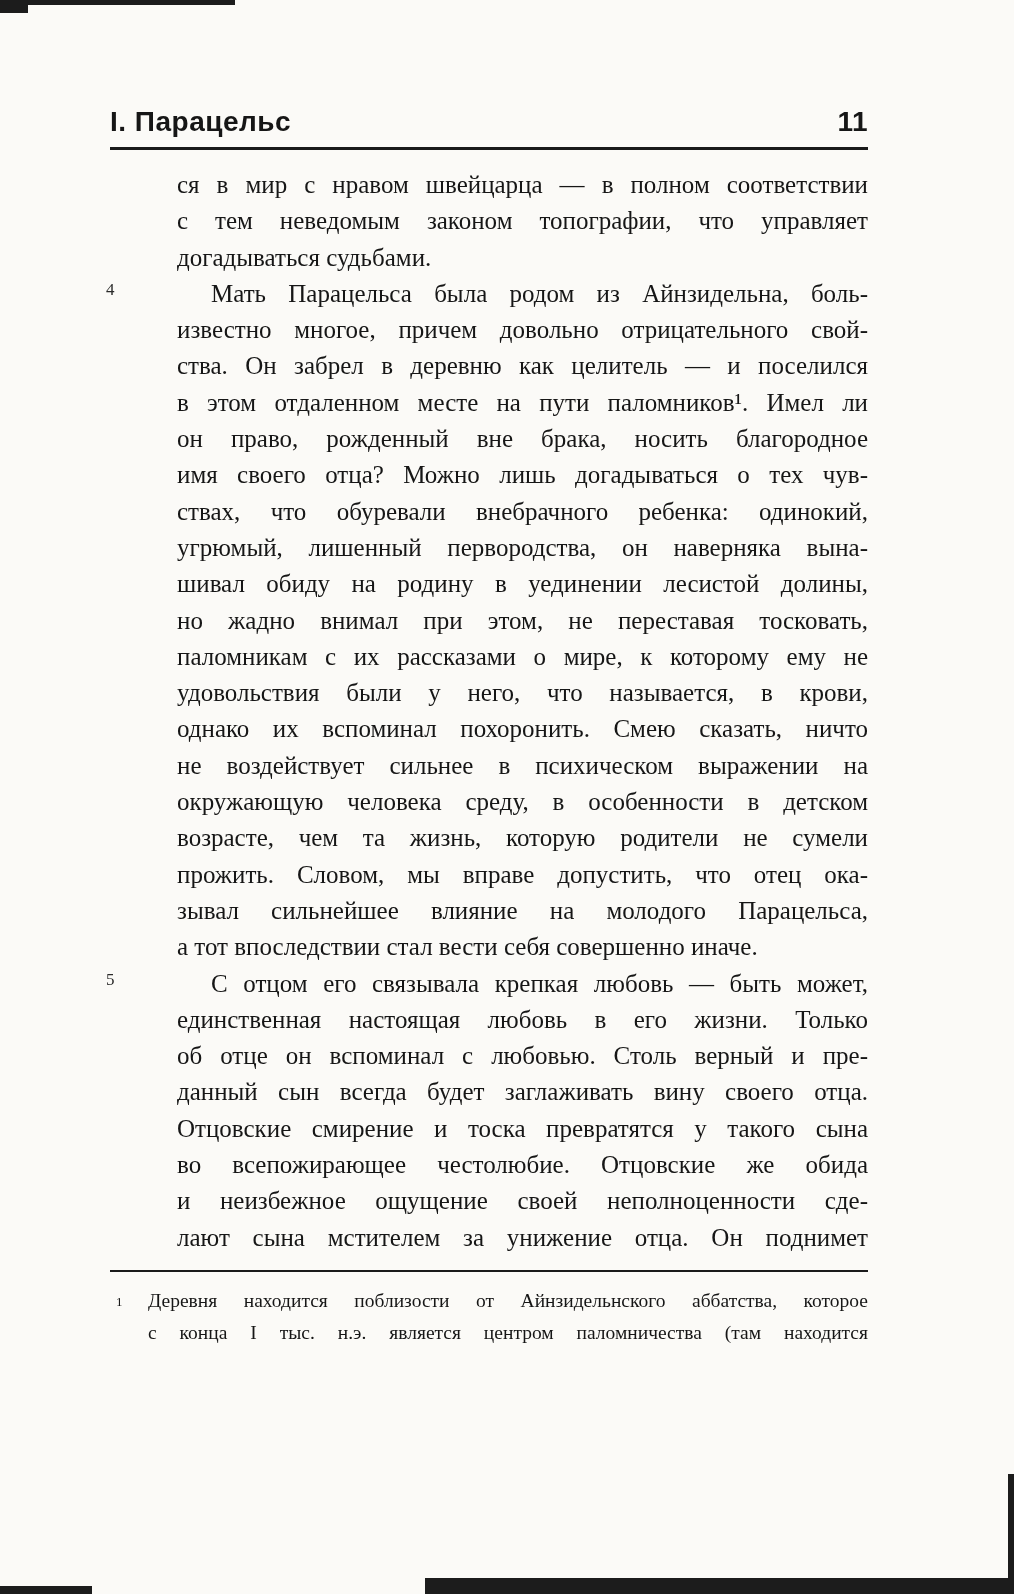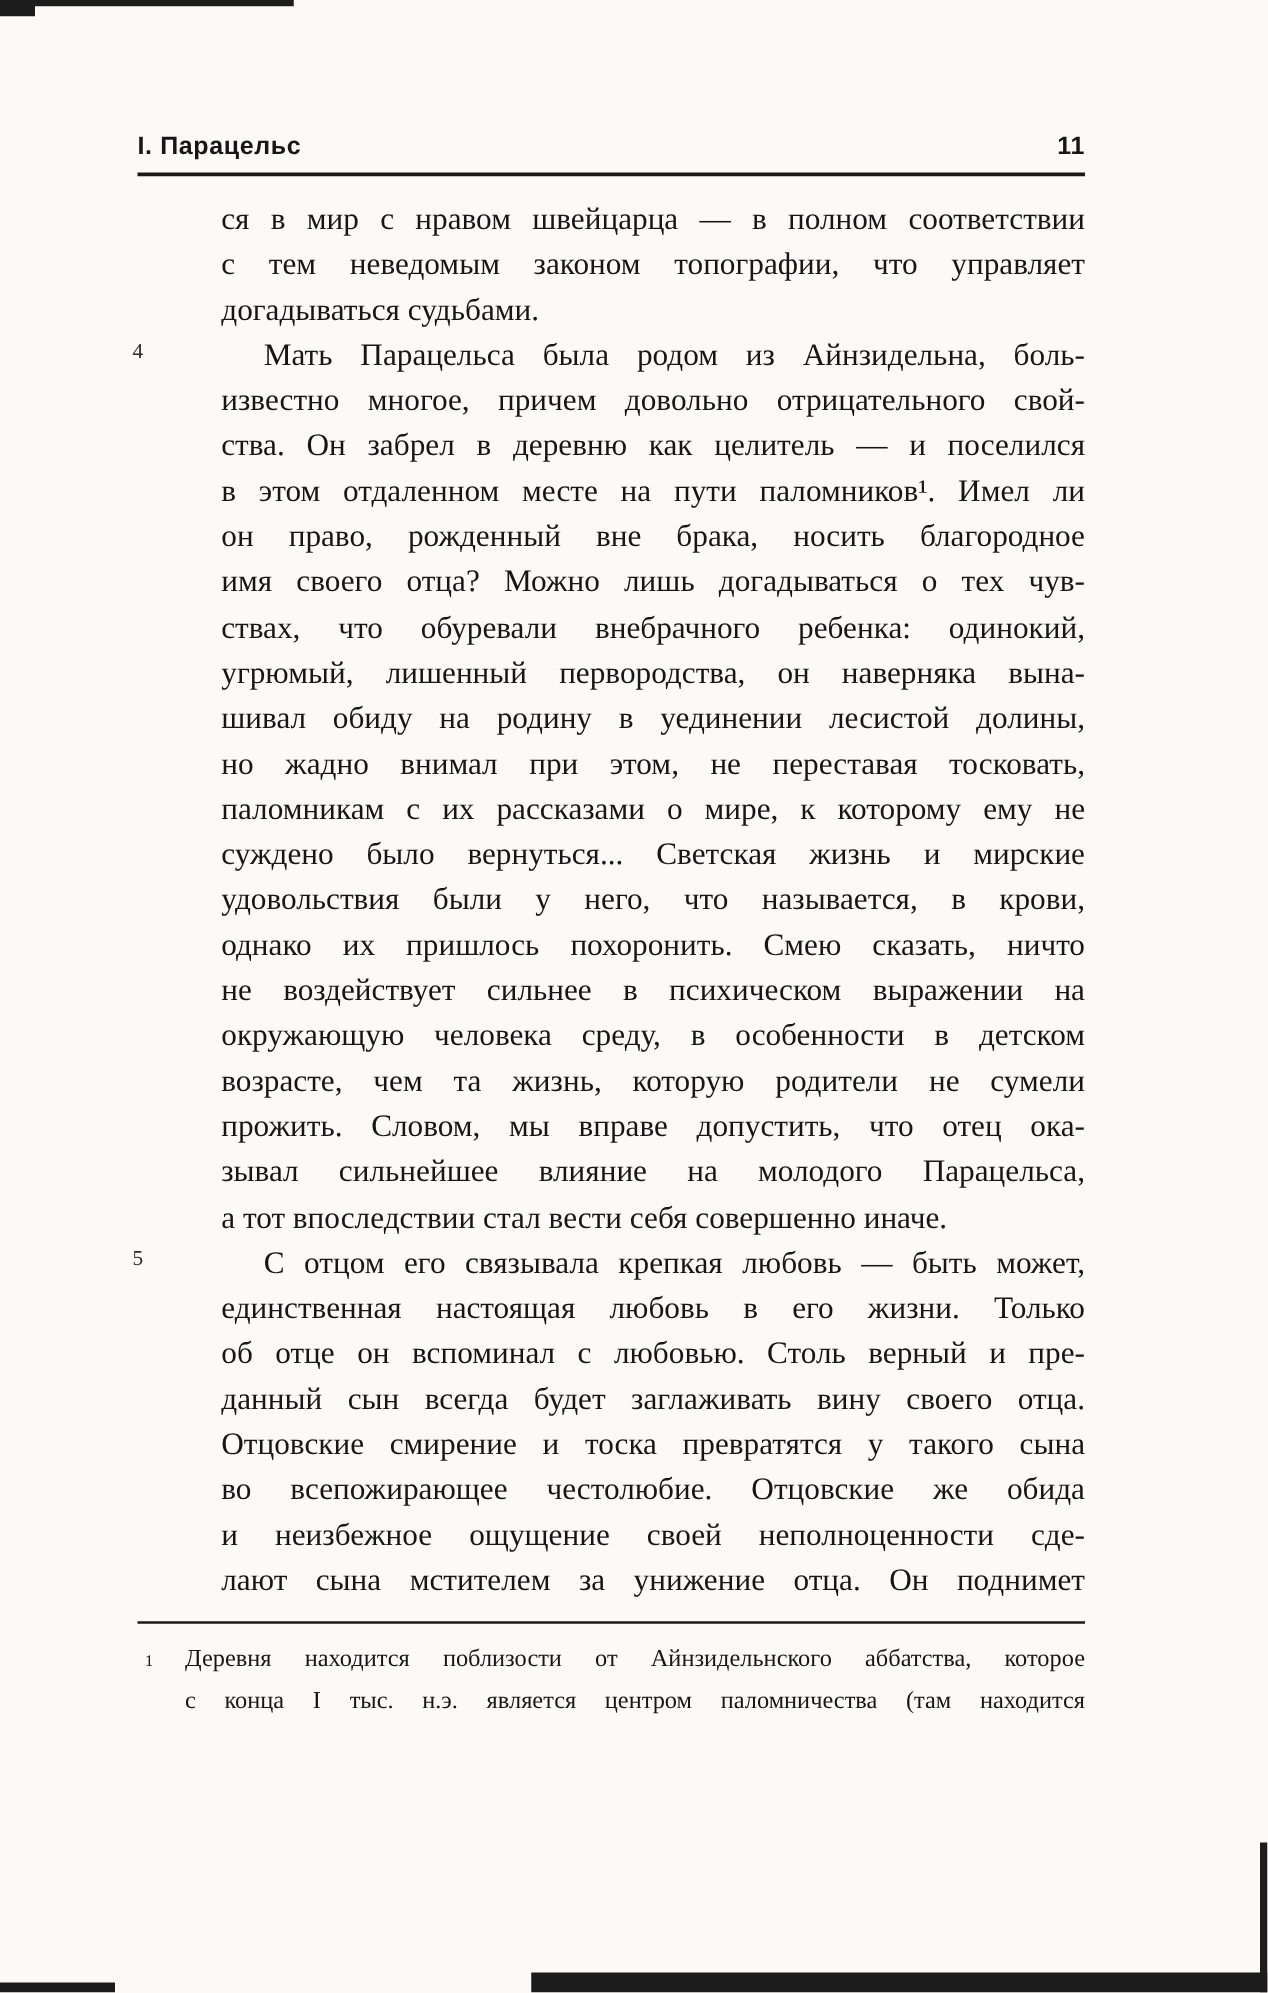--- a/index.html
+++ b/index.html
@@ -19,21 +19,21 @@
     top: 106px;
     width: 758px;
   }
 
   .running-head {
     display: flex;
     justify-content: space-between;
     align-items: baseline;
     font-family: "Liberation Sans", sans-serif;
     font-weight: bold;
-    font-size: 20px;
+    font-size: 28px;
     padding-bottom: 9px;
     border-bottom: 3px solid #1a1a1a;
     letter-spacing: 0.5px;
   }
 
   .body-text {
     margin: 17px 0 0 38px;
     width: 720px;
     font-size: 25px;
     line-height: 36.3px;
@@ -121,23 +121,22 @@
         <div class="line">известно многое, причем довольно отрицательного свой-</div>
         <div class="line">ства. Он забрел в деревню как целитель — и поселился</div>
         <div class="line">в этом отдаленном месте на пути паломников¹. Имел ли</div>
         <div class="line">он право, рожденный вне брака, носить благородное</div>
         <div class="line">имя своего отца? Можно лишь догадываться о тех чув-</div>
         <div class="line">ствах, что обуревали внебрачного ребенка: одинокий,</div>
         <div class="line">угрюмый, лишенный первородства, он наверняка вына-</div>
         <div class="line">шивал обиду на родину в уединении лесистой долины,</div>
         <div class="line">но жадно внимал при этом, не переставая тосковать,</div>
         <div class="line">паломникам с их рассказами о мире, к которому ему не</div>
-        <div class="line">суждено было вернуться... Светская жизнь и мирские</div>
         <div class="line">удовольствия были у него, что называется, в крови,</div>
-        <div class="line">однако их пришлось похоронить. Смею сказать, ничто</div>
+        <div class="line">однако их вспоминал похоронить. Смею сказать, ничто</div>
         <div class="line">не воздействует сильнее в психическом выражении на</div>
         <div class="line">окружающую человека среду, в особенности в детском</div>
         <div class="line">возрасте, чем та жизнь, которую родители не сумели</div>
         <div class="line">прожить. Словом, мы вправе допустить, что отец ока-</div>
         <div class="line">зывал сильнейшее влияние на молодого Парацельса,</div>
         <div class="line end">а тот впоследствии стал вести себя совершенно иначе.</div>
       </div>
       <div class="para">
         <span class="margin-num">5</span>
         <div class="line first">С отцом его связывала крепкая любовь — быть может,</div>

